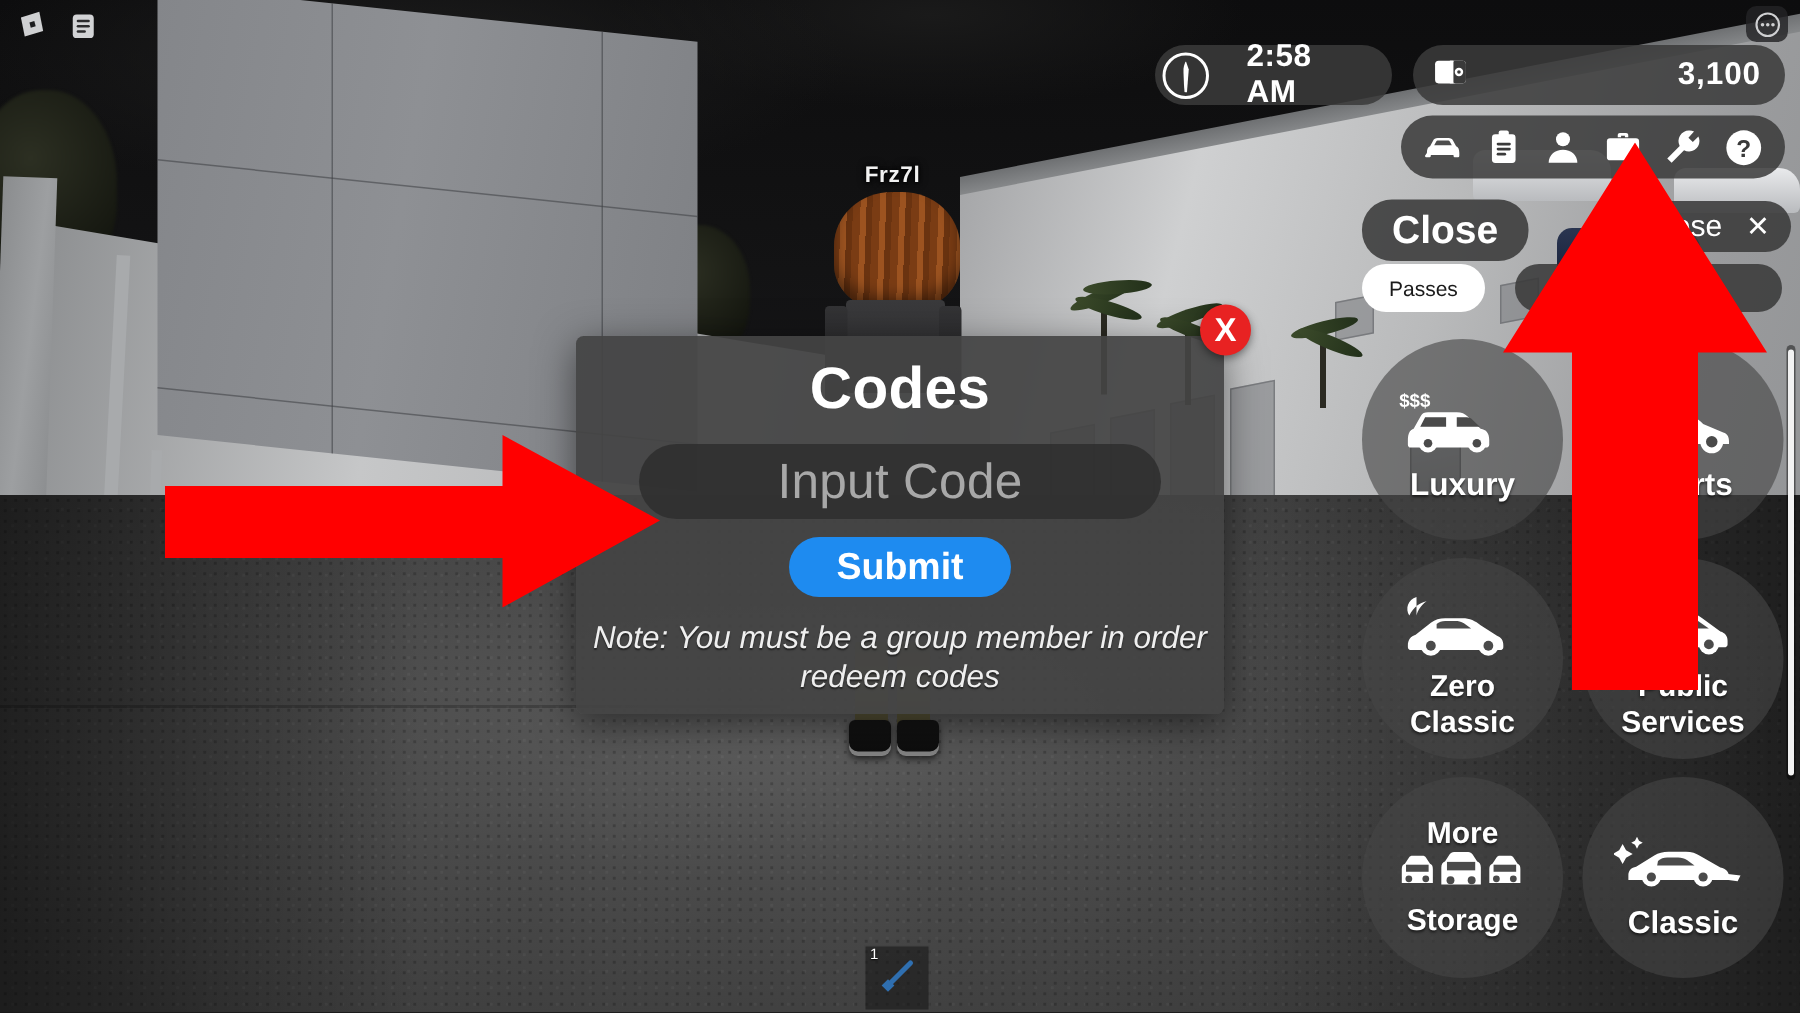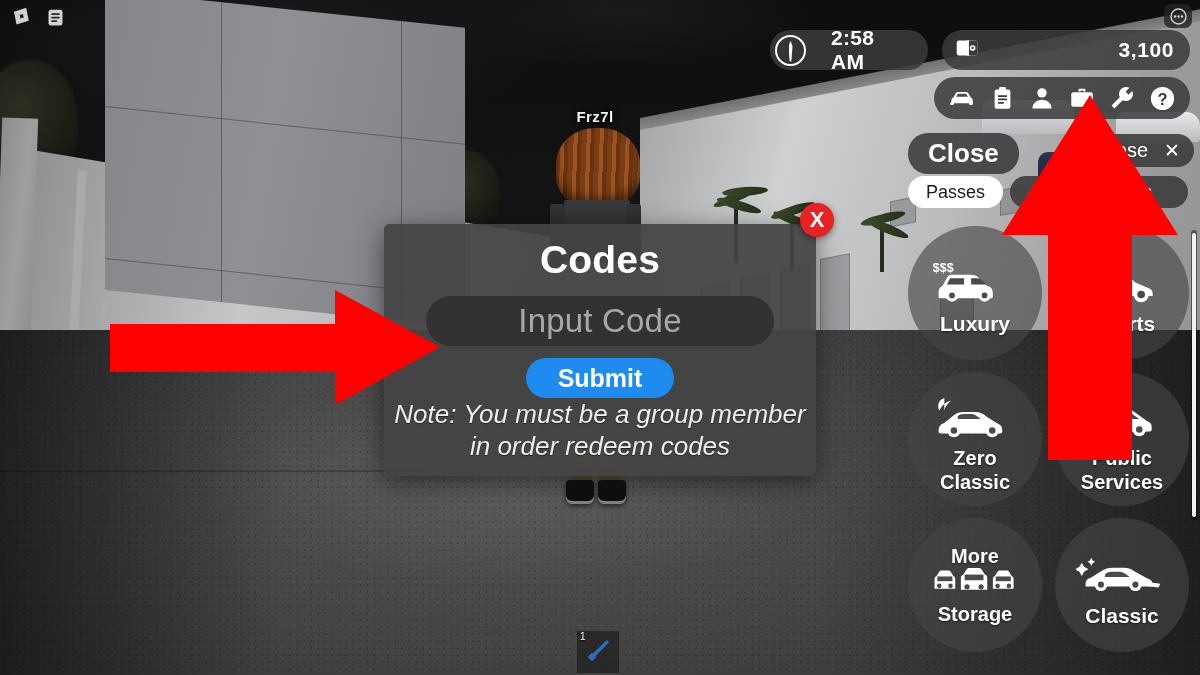--- a/index.html
+++ b/index.html
@@ -230,21 +230,21 @@
     background:rgba(58,58,58,.88); border-radius:20px;
     padding:5px 14px 5px 18px; color:#fff; font-size:20px;
     display:flex; align-items:center; gap:16px;
   }
   .shop-close-x { font-size:19px; font-weight:500; }
 
   .shop-tabs { position:relative; height:40px; margin-top:-2px; }
   .shop-tab {
     position:absolute; top:0; height:32px; border-radius:17px;
     display:flex; align-items:center; justify-content:center;
-    font-size:18px; padding:16px 18px;
+    font-size:14px; padding:16px 18px;
   }
   .shop-tab.passes { left:8px; background:#fff; color:#1a1a1a; }
   .shop-tab.codes  { left:110px; background:rgba(58,58,58,.88); color:#fff; width:178px; }
 
   .cat-grid {
     position:relative; margin-top:10px;
     display:grid; grid-template-columns:1fr 1fr; gap:12px 10px;
     padding:0 8px;
   }
   .cat-btn {
@@ -286,22 +286,22 @@
     display:flex; align-items:center; justify-content:center;
   }
   .codes-input span { color:#a8a8a8; font-size:33px; letter-spacing:.2px; }
   .codes-submit {
     margin:12px auto 0; width:148px; height:40px;
     background:#1e8bf0; border-radius:21px;
     display:flex; align-items:center; justify-content:center;
     color:#fff; font-size:25px; font-weight:bold;
   }
   .codes-note {
-    margin-top:1px; text-align:center; color:#efefef;
-    font-size:26px; font-style:italic; line-height:1.22;
+    margin-top:15px; text-align:center; color:#efefef;
+    font-size:21px; font-style:italic; line-height:1.22;
     font-family:"Liberation Sans", sans-serif;
     text-shadow:0 1px 1px rgba(0,0,0,.5);
   }
   .codes-x {
     position:absolute; left:800px; top:203px; width:34px; height:34px;
     border-radius:50%; background:#e82222;
     display:flex; align-items:center; justify-content:center;
     color:#fff; font-size:22px; font-weight:bold;
     box-shadow:0 2px 6px rgba(0,0,0,.45);
   }

